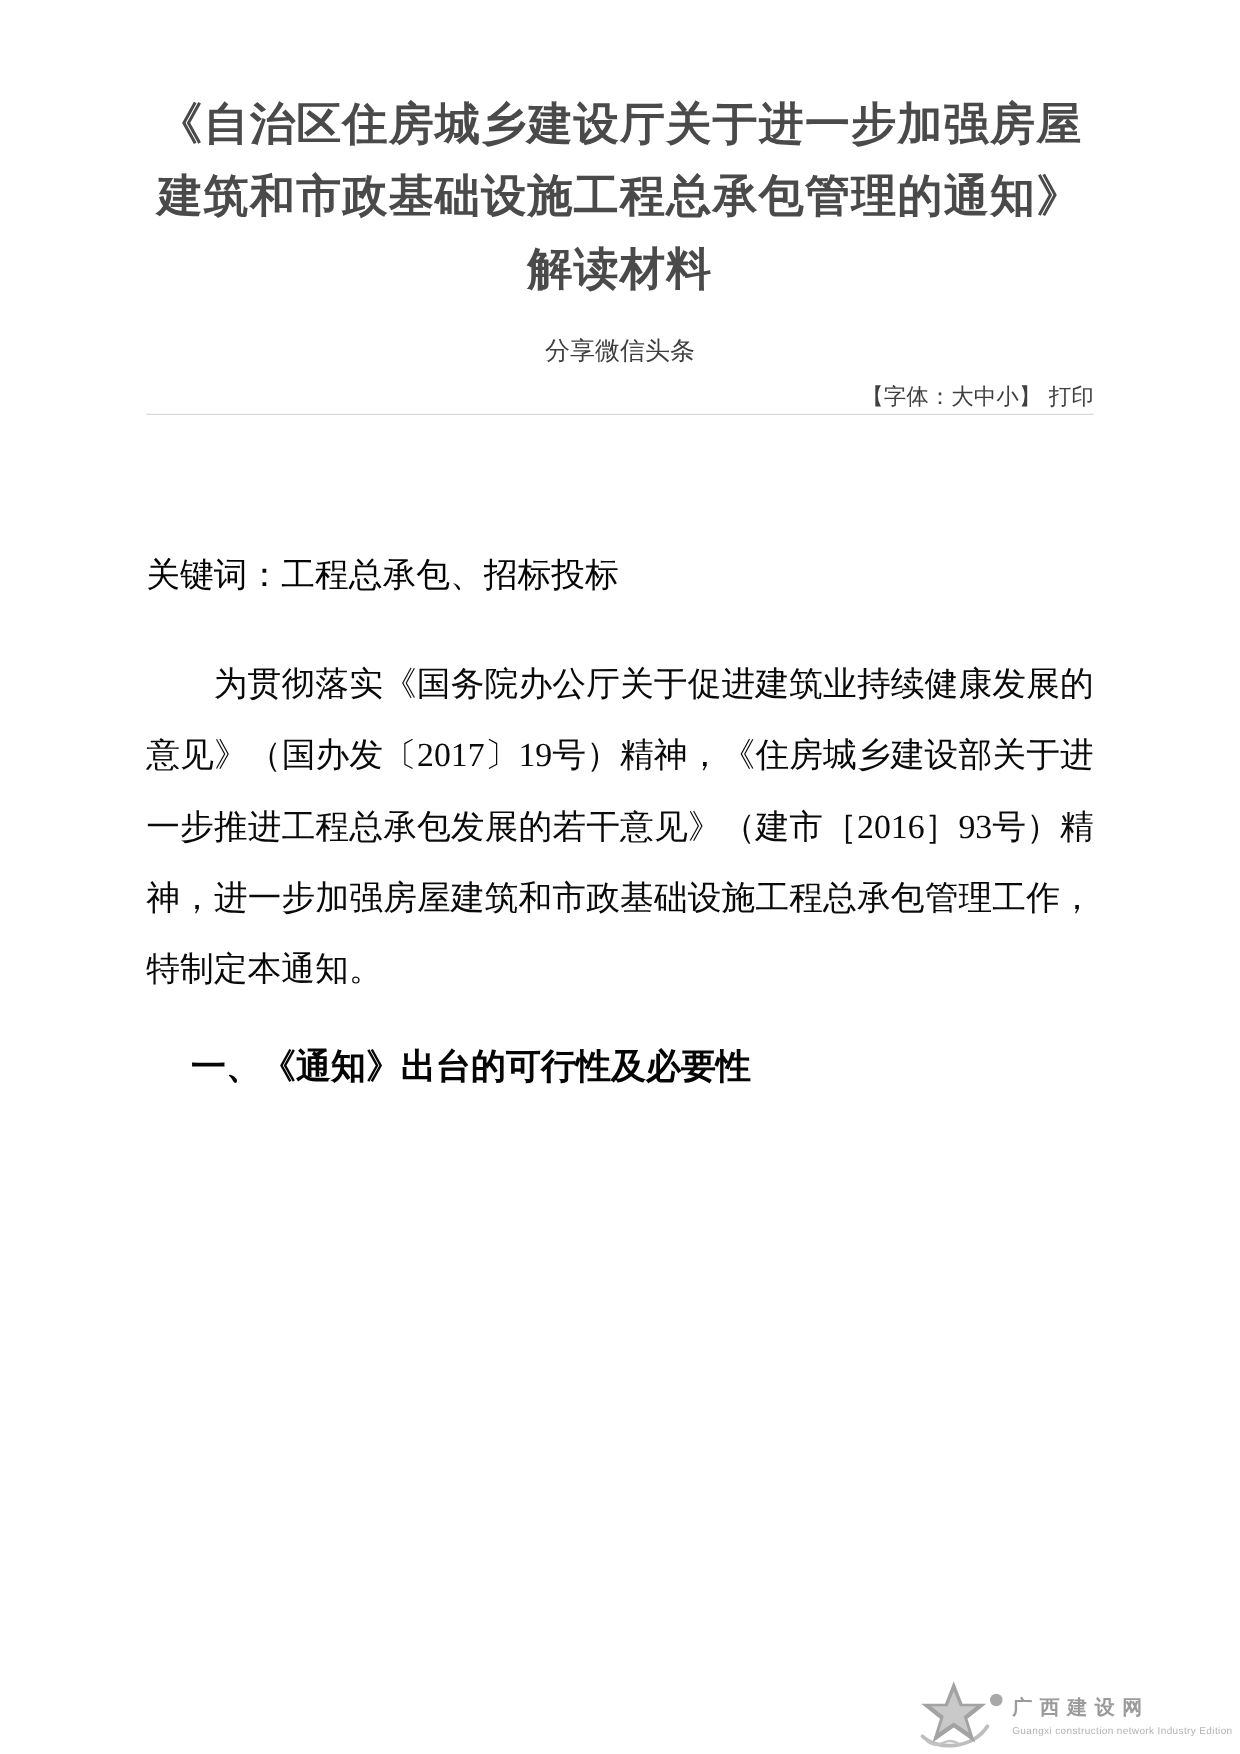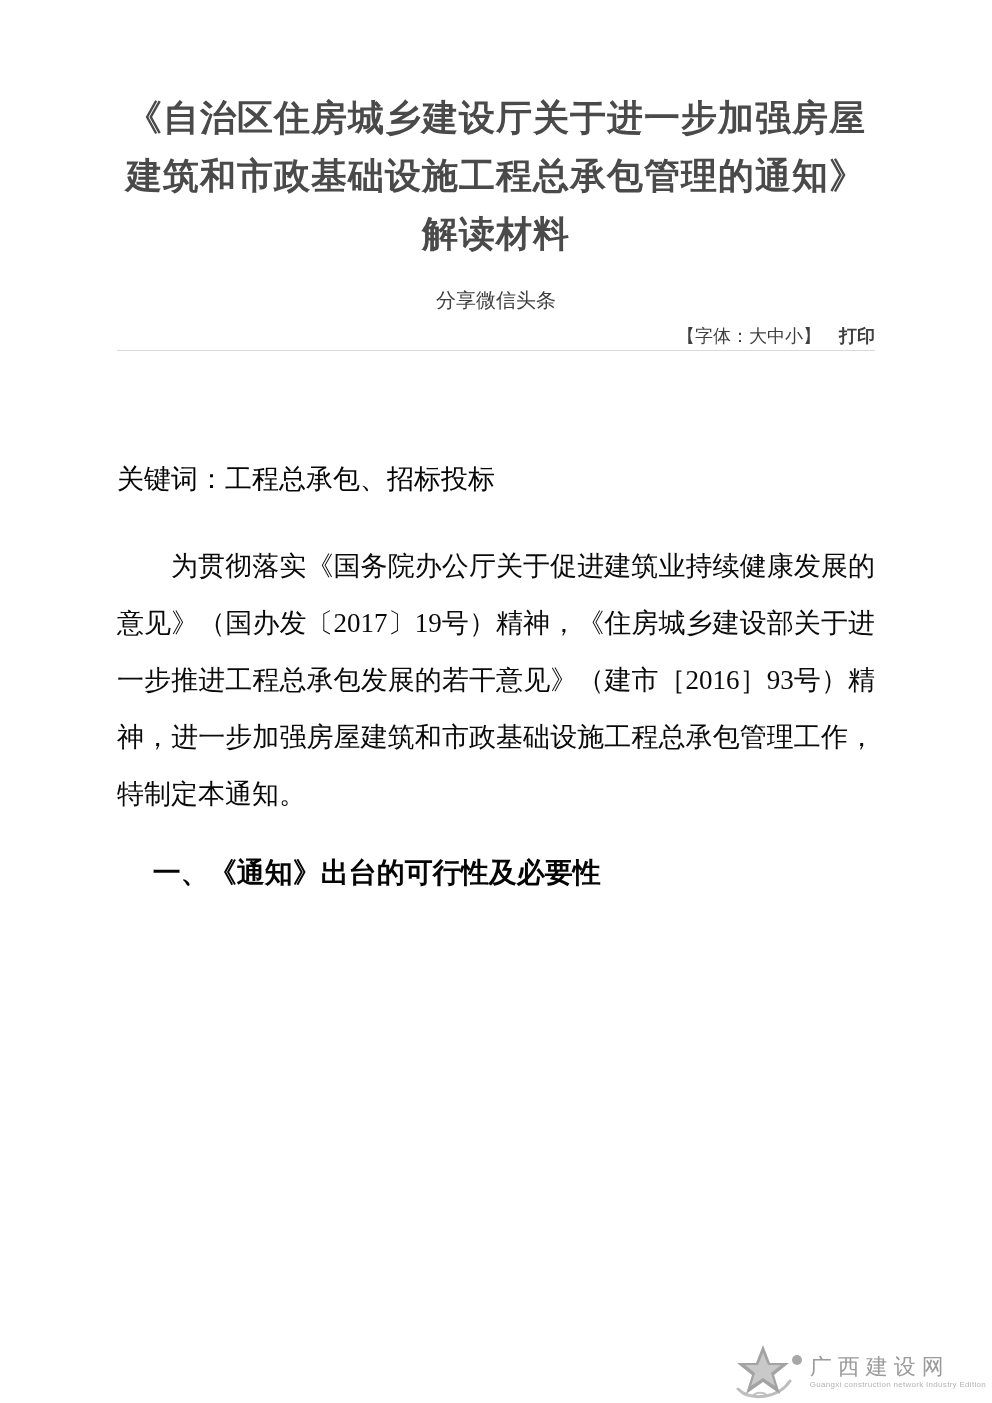--- a/index.html
+++ b/index.html
@@ -13,21 +13,21 @@
     height: 1403px;
     background: #ffffff;
     overflow: hidden;
     font-family: "Liberation Sans", "DejaVu Sans", sans-serif;
   }
   .content {
     padding: 0 117px;
   }
   .title {
     margin: 0;
-    padding-top: 89px;
+    padding-top: 70px;
     font-size: 36px;
     line-height: 58px;
     font-weight: bold;
     color: #4a4a4a;
     text-align: center;
     letter-spacing: 1px;
     font-family: "Liberation Sans", "DejaVu Sans", sans-serif;
   }
   .meta-row {
     margin-top: 2px;
@@ -60,22 +60,21 @@
     color: #3f3f3f;
     padding-bottom: 3px;
     border-bottom: 1px solid #d9d9d9;
   }
   .font-row a {
     color: #3f3f3f;
     text-decoration: none;
     cursor: pointer;
   }
   .font-row .print-link {
-    margin-left: 18px;
-    font-weight: bold;
+    margin-left: 6px;
   }
   .keywords {
     margin-top: 112px;
     font-size: 27px;
     line-height: 33px;
     font-weight: normal;
     color: #050505;
     font-family: "Liberation Sans", "DejaVu Sans", sans-serif;
   }
   .body-para {
@@ -102,25 +101,25 @@
     position: absolute;
     right: 6px;
     bottom: 2px;
     display: flex;
     align-items: center;
     gap: 4px;
   }
   .wm-star { display: block; }
   .wm-text { display: flex; flex-direction: column; }
   .wm-name {
-    font-size: 22px;
+    font-size: 16px;
     line-height: 26px;
     color: #9b9b9b;
     letter-spacing: 6px;
-    font-weight: normal;
+    font-weight: bold;
     white-space: nowrap;
     font-family: "Liberation Serif", "DejaVu Serif", serif;
   }
   .wm-sub {
     font-size: 8px;
     line-height: 10px;
     color: #b3b3b3;
     white-space: nowrap;
     letter-spacing: 0.3px;
   }

